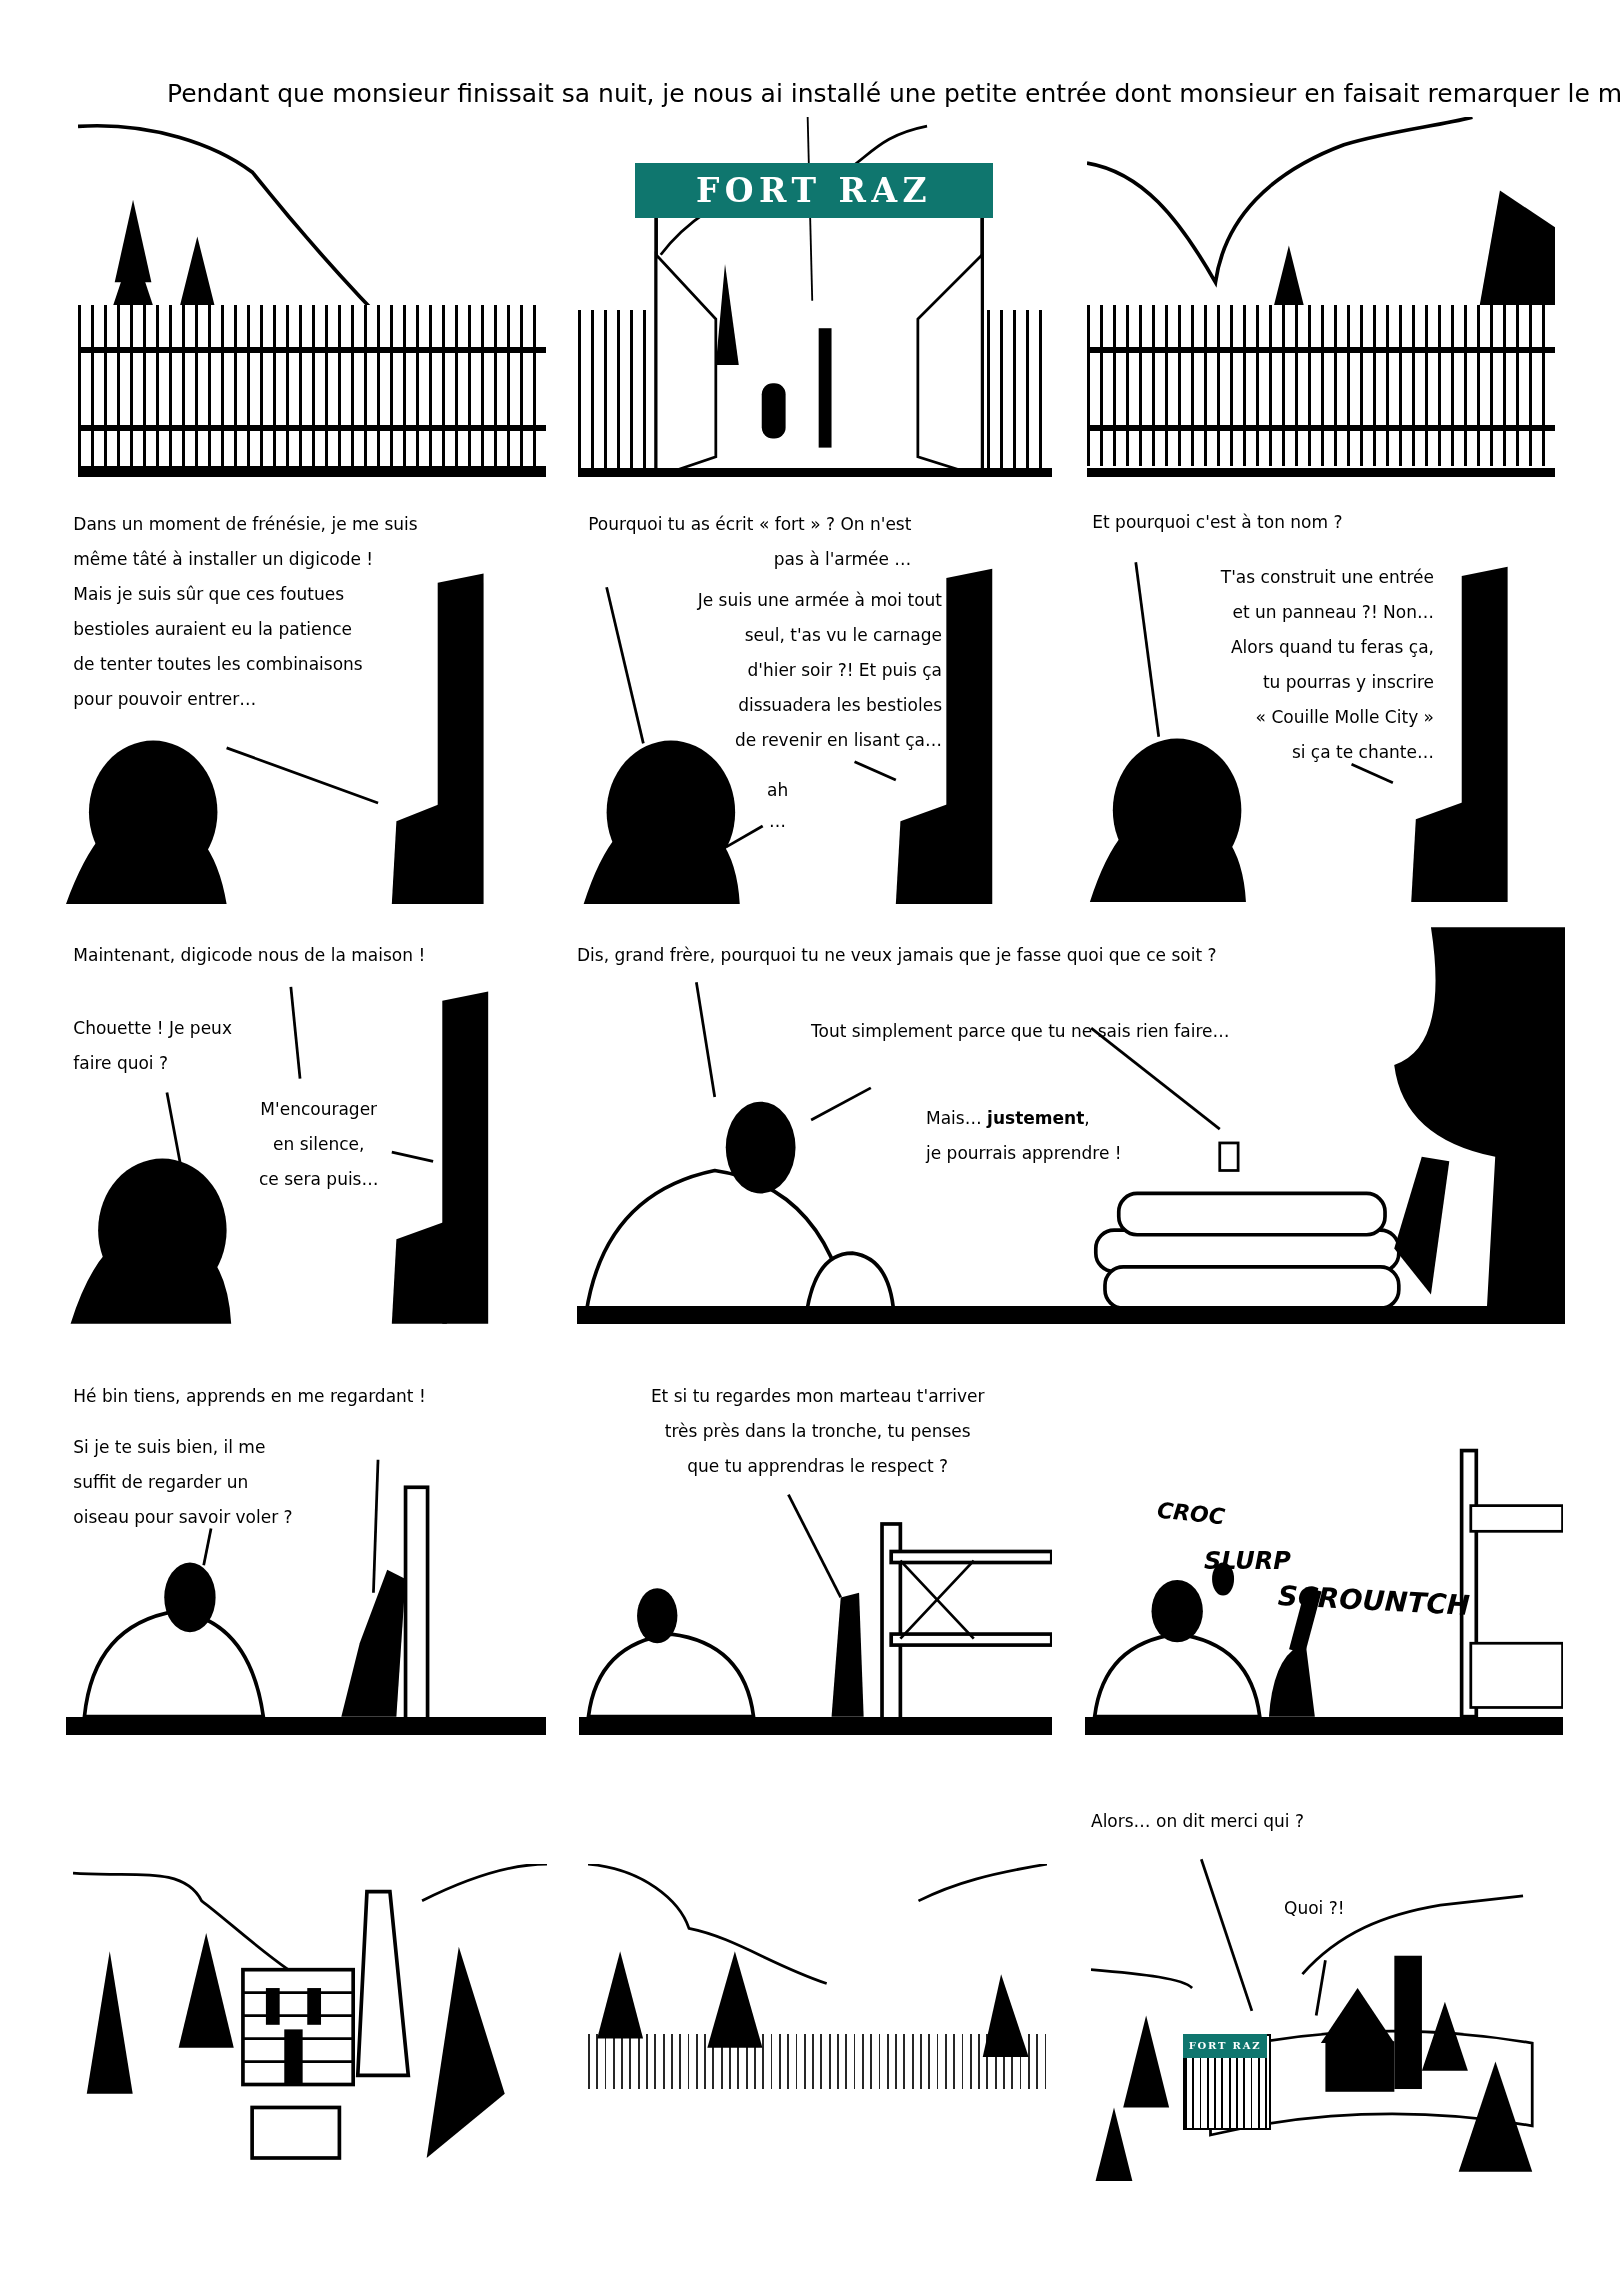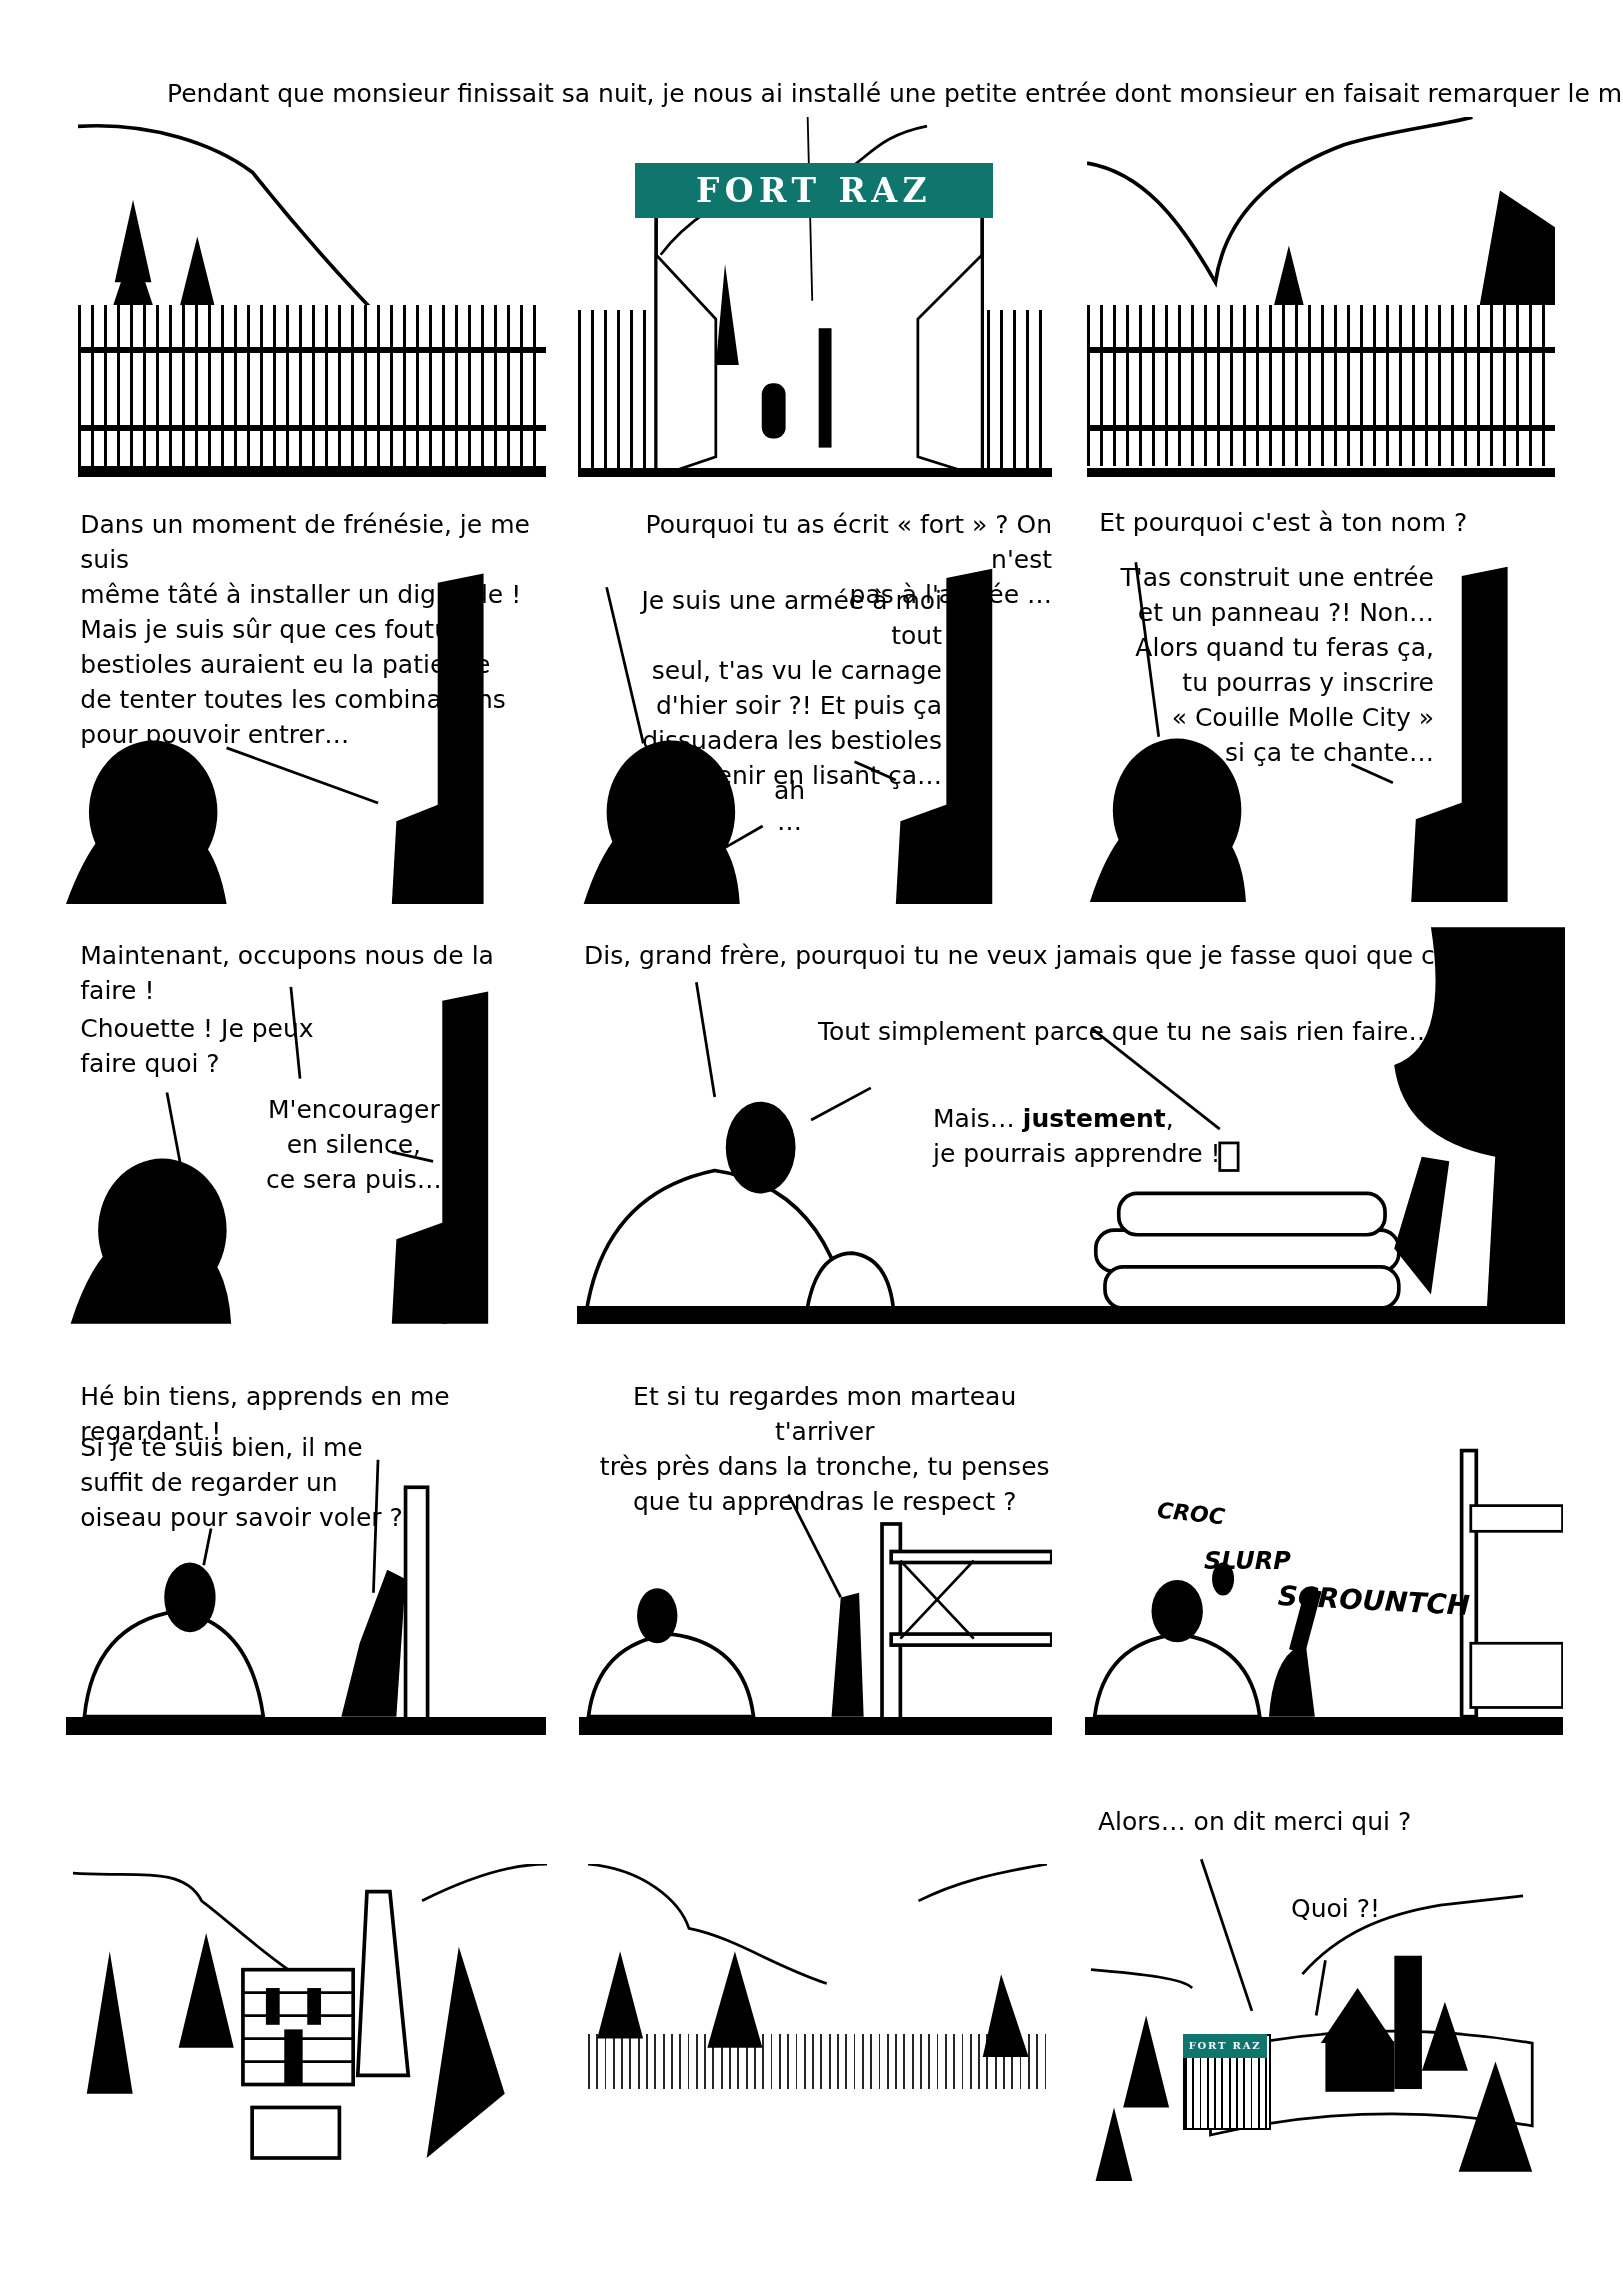--- a/index.html
+++ b/index.html
@@ -1,20 +1,20 @@
 <!DOCTYPE html>
 <html style="font-size:14.7px"><head>
 <meta charset="utf-8">
 <style>
   html,body{margin:0;padding:0;background:#fff;}
   body{width:1624px;height:2296px;position:relative;overflow:hidden;font-family:"DejaVu Sans",sans-serif;color:#000;}
   .caption{position:absolute;font-size:25px;line-height:1.2;white-space:nowrap;}
   .panel{position:absolute;overflow:hidden;}
   .panel svg{position:absolute;left:0;top:0;width:100%;height:100%;}
-  .txt{position:absolute;font-size:25px;line-height:35px;white-space:pre-line;margin-left:7px;}
+  .txt{position:absolute;font-size:17px;line-height:35px;white-space:pre-line;}
   .txt.r{text-align:right;}
   .txt.c{text-align:center;}
   .ground{position:absolute;left:0;right:0;bottom:0;background:#000;}
   .sfx{position:absolute;font-weight:bold;font-style:italic;font-family:"DejaVu Sans",sans-serif;}
   .sign{position:absolute;background:#0f766e;color:#fff;font-family:"DejaVu Serif",serif;font-weight:bold;text-align:center;letter-spacing:5.5px;}
   b{font-weight:bold;}
 </style>
 </head>
 <body>
 
@@ -129,21 +129,21 @@
 <div class="panel" style="left:66px;top:927px;width:480px;height:397px;">
   <svg viewBox="0 0 523 432">
     <ellipse cx="105" cy="330" rx="70" ry="78" fill="#000"></ellipse>
     <path d="M5 432 Q40 320 105 330 Q175 340 180 432 Z" fill="#000"></path>
     <path d="M410 80 L460 70 L460 432 L410 432 Z" fill="#000"></path>
     <path d="M360 340 L415 320 L415 432 L355 432 Z" fill="#000"></path>
     <line x1="245" y1="65" x2="255" y2="165" stroke="#000" stroke-width="3"></line>
     <line x1="110" y1="180" x2="125" y2="260" stroke="#000" stroke-width="3"></line>
     <line x1="355" y1="245" x2="400" y2="255" stroke="#000" stroke-width="3"></line>
   </svg>
-  <div class="txt" style="left:7.3px;top:11px;">Maintenant, occupons nous de la faire !</div>
+  <div class="txt" style="left:7.3px;top:11px;">Maintenant, digicode nous de la maison !</div>
   <div class="txt" style="left:7.3px;top:84px;">Chouette ! Je peux
 faire quoi ?</div>
   <div class="txt c" style="left:193px;top:165px;">M'encourager
 en silence,
 ce sera puis…</div>
 </div>
 
 <div class="panel" style="left:577px;top:927px;width:988px;height:397px;">
   <svg viewBox="0 0 1076 432">
     <path d="M10 420 Q30 290 150 265 Q250 280 285 380 L285 420 Z" fill="#fff" stroke="#000" stroke-width="4"></path>

